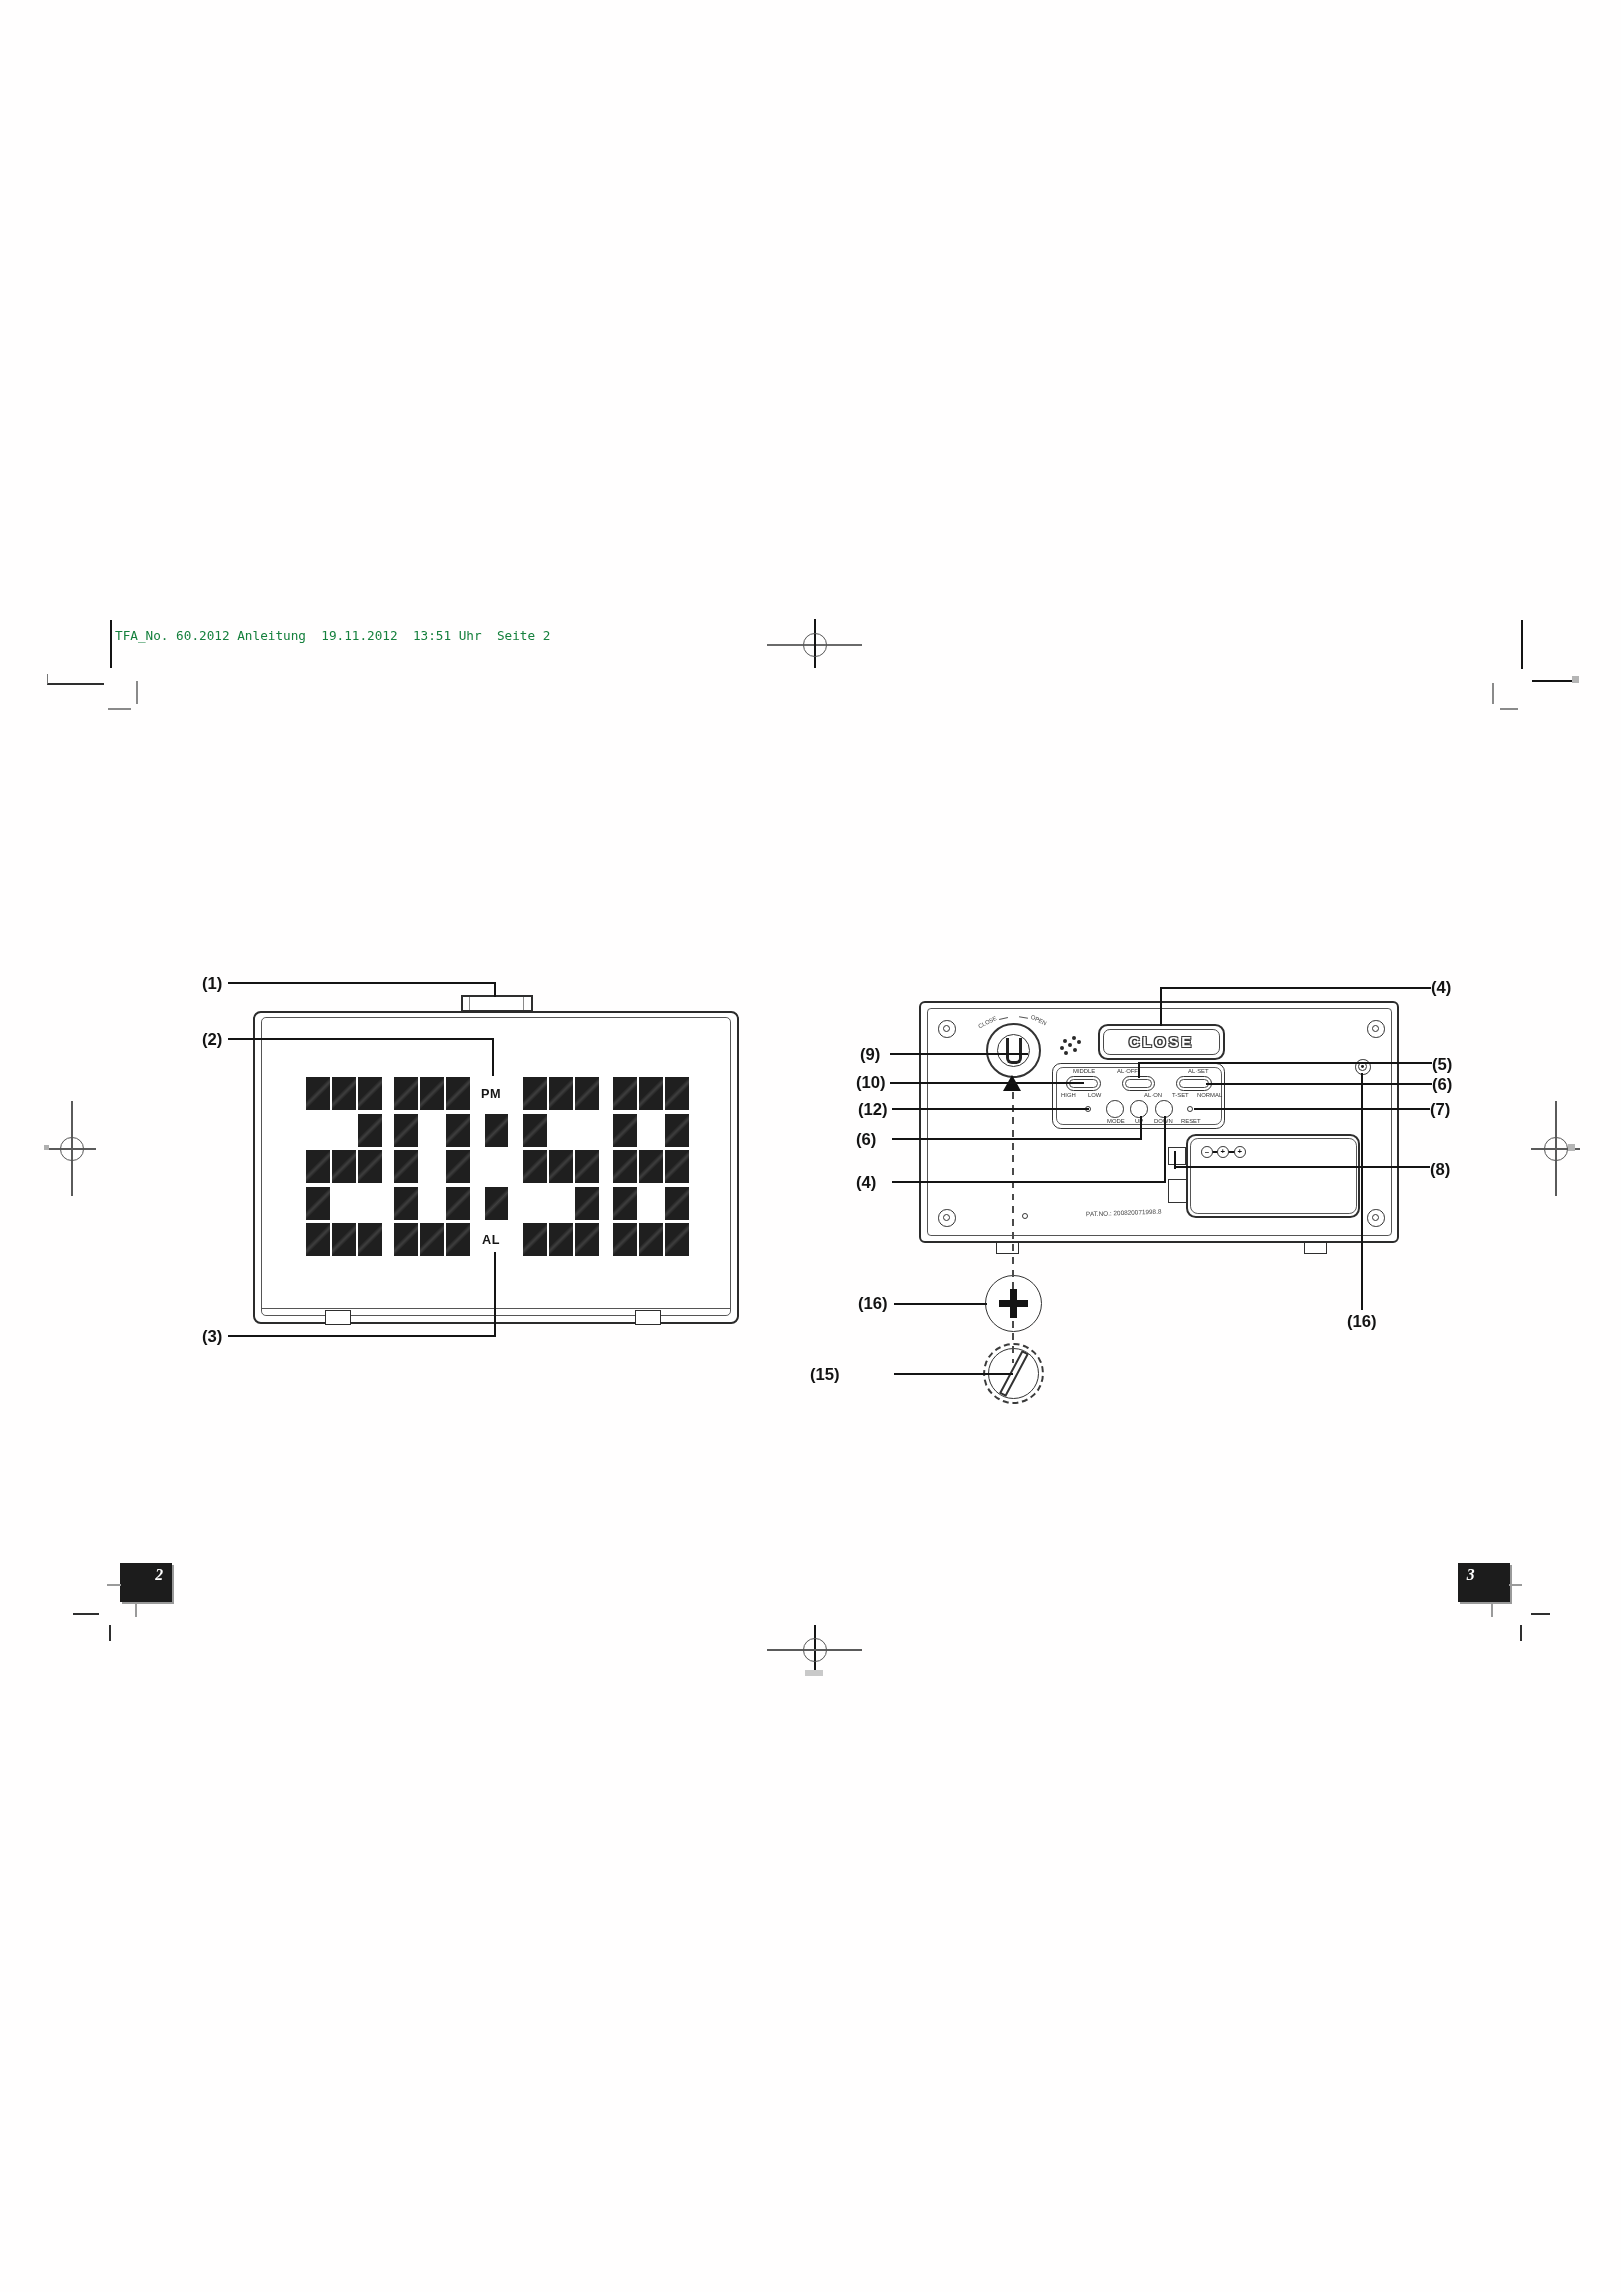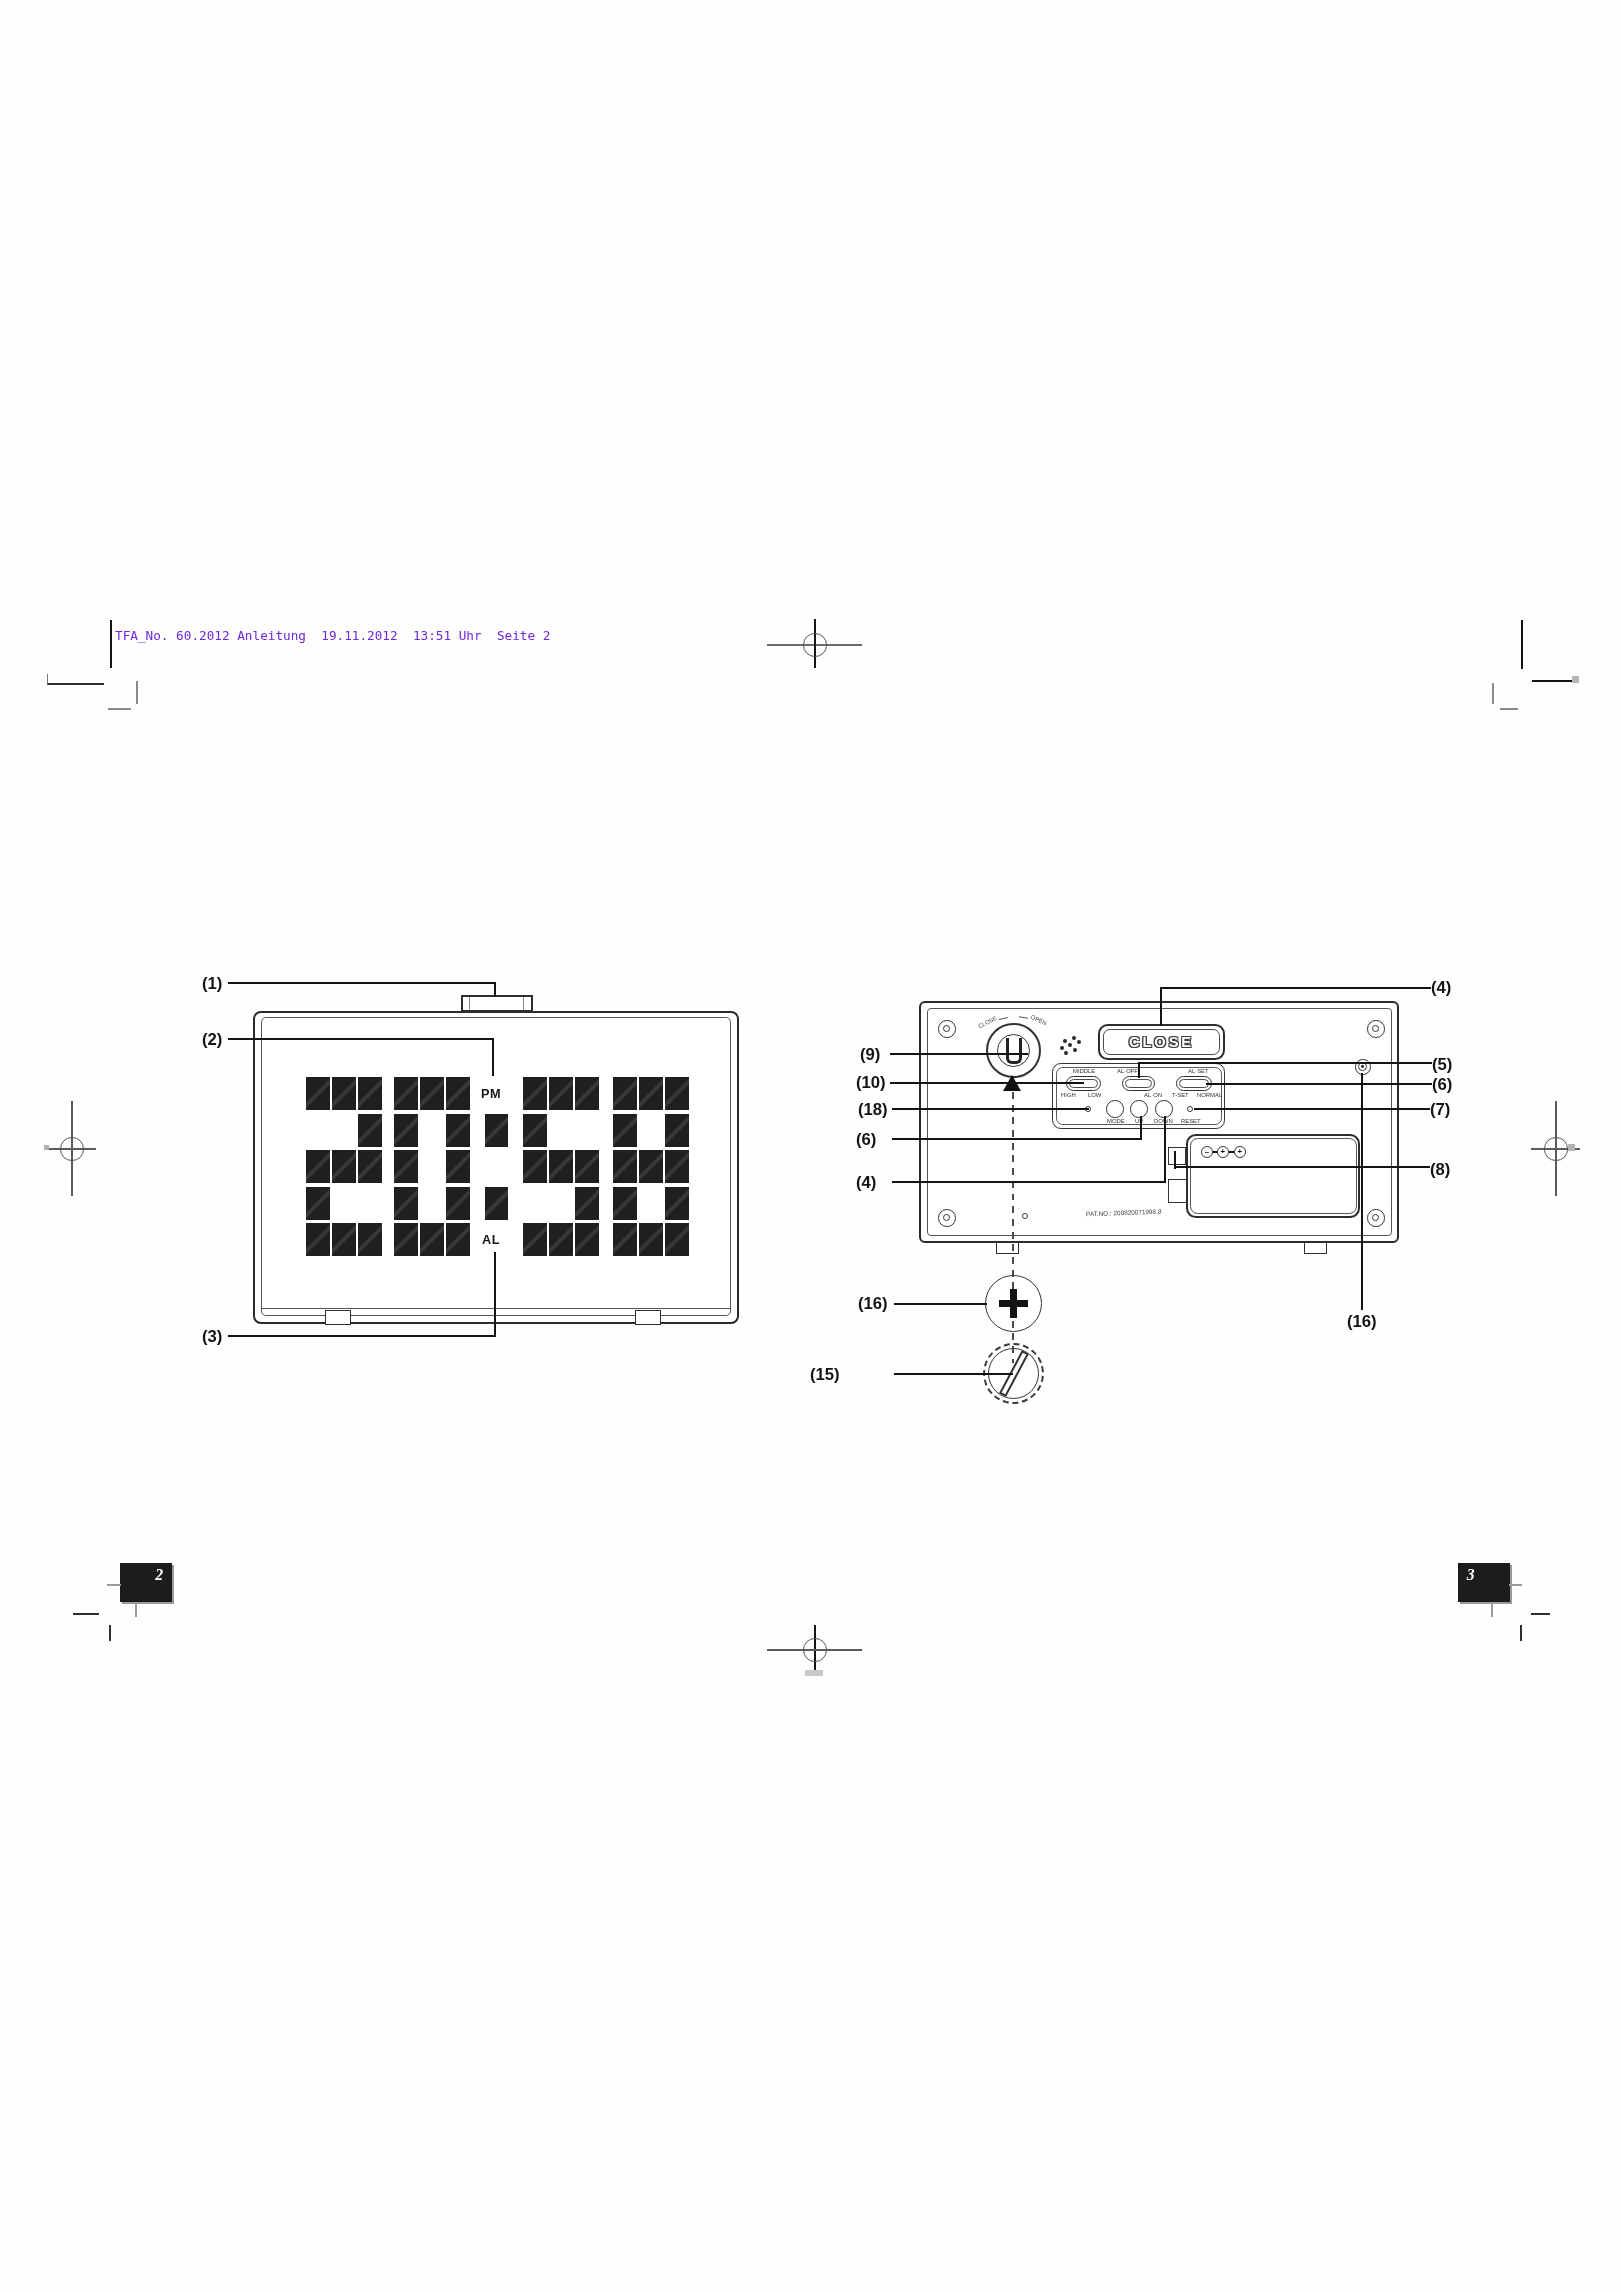--- a/index.html
+++ b/index.html
@@ -6,21 +6,21 @@
   #page{position:relative;width:1621px;height:2293px;background:#fffefe;overflow:hidden;
         font-family:"Liberation Sans",sans-serif;color:#111;}
   .abs{position:absolute;}
   .ln{position:absolute;background:#141414;}
   .lng{position:absolute;background:#8a8a8a;}
   .callout{position:absolute;font:bold 16.7px "Liberation Sans",sans-serif;color:#141414;white-space:nowrap;}
   .circ{position:absolute;border-radius:50%;border:1.5px solid #333;background:transparent;box-sizing:border-box;}
   .regc{position:absolute;border-radius:50%;border:1.3px solid #555;box-sizing:border-box;background:transparent;}
   .frame{position:absolute;box-sizing:border-box;background:#fff;}
   .tiny{position:absolute;font-family:"Liberation Sans",sans-serif;font-size:5.9px;line-height:5.9px;color:#333;white-space:nowrap;}
-  .header-txt{position:absolute;font:12.7px "DejaVu Sans Mono",monospace;color:#6d28d9;white-space:pre;}
+  .header-txt{position:absolute;font:12.7px "DejaVu Sans Mono",monospace;color:#15803d;white-space:pre;}
   .pagebox{position:absolute;width:52px;height:39px;background:#1c1c1c;box-shadow:2px 2px 0 #9a9a9a;box-sizing:border-box;}
   .pagebox span{position:absolute;top:2.9px;font:italic bold 15.7px "Liberation Serif",serif;color:#fff;}
   .pill{position:absolute;border:1.5px solid #333;border-radius:8.8px;box-sizing:border-box;background:#fff;}
   .pill-i{position:absolute;border:1px solid #4a4a4a;border-radius:5.9px;box-sizing:border-box;}
   .dot{position:absolute;border-radius:50%;background:#222;}
   .snooze-txt{font:bold 14.7px "Liberation Sans",sans-serif;letter-spacing:2.9px;color:#fff;
     text-shadow:-1.2px -1.2px 0 #3c3c3c,1.2px -1.2px 0 #3c3c3c,-1.2px 1.2px 0 #3c3c3c,1.2px 1.2px 0 #3c3c3c;}
   .indicator{position:absolute;font:bold 12.7px "Liberation Sans",sans-serif;color:#161616;letter-spacing:0.5px;}
   .dashv{position:absolute;width:2px;background:repeating-linear-gradient(#4a4a4a 0 6.9px,transparent 6.9px 12.7px);}
 </style>
@@ -231,21 +231,21 @@
   <div class="callout" style="left:202px;top:974px;z-index:7;">(1)</div>
   <div class="callout" style="left:202px;top:1030px;z-index:7;">(2)</div>
   <div class="callout" style="left:202px;top:1327px;z-index:7;">(3)</div>
   <div class="callout" style="left:1431px;top:978px;z-index:7;">(4)</div>
   <div class="callout" style="left:1432px;top:1055px;z-index:7;">(5)</div>
   <div class="callout" style="left:1432px;top:1075px;z-index:7;">(6)</div>
   <div class="callout" style="left:1430px;top:1100px;z-index:7;">(7)</div>
   <div class="callout" style="left:1430px;top:1160px;z-index:7;">(8)</div>
   <div class="callout" style="left:860px;top:1045px;z-index:7;">(9)</div>
   <div class="callout" style="left:856px;top:1073px;z-index:7;">(10)</div>
-  <div class="callout" style="left:858px;top:1100px;z-index:7;">(18)</div>
+  <div class="callout" style="left:858px;top:1100px;z-index:7;">(12)</div>
   <div class="callout" style="left:856px;top:1130px;z-index:7;">(6)</div>
   <div class="callout" style="left:856px;top:1173px;z-index:7;">(4)</div>
   <div class="callout" style="left:858px;top:1294px;z-index:7;">(16)</div>
   <div class="callout" style="left:810px;top:1365px;z-index:7;">(15)</div>
   <div class="callout" style="left:1347px;top:1312px;z-index:7;">(16)</div>
 
   <div id="lines" style="position:absolute;z-index:6;">
       <div style="position: absolute; left: 228px; top: 982px; width: 267px; height: 2px; background: rgb(20, 20, 20);"></div>
       <div style="position: absolute; left: 494px; top: 982px; width: 2px; height: 14.7px; background: rgb(20, 20, 20);"></div>
       <div style="position: absolute; left: 228px; top: 1038px; width: 265px; height: 2px; background: rgb(20, 20, 20);"></div>

